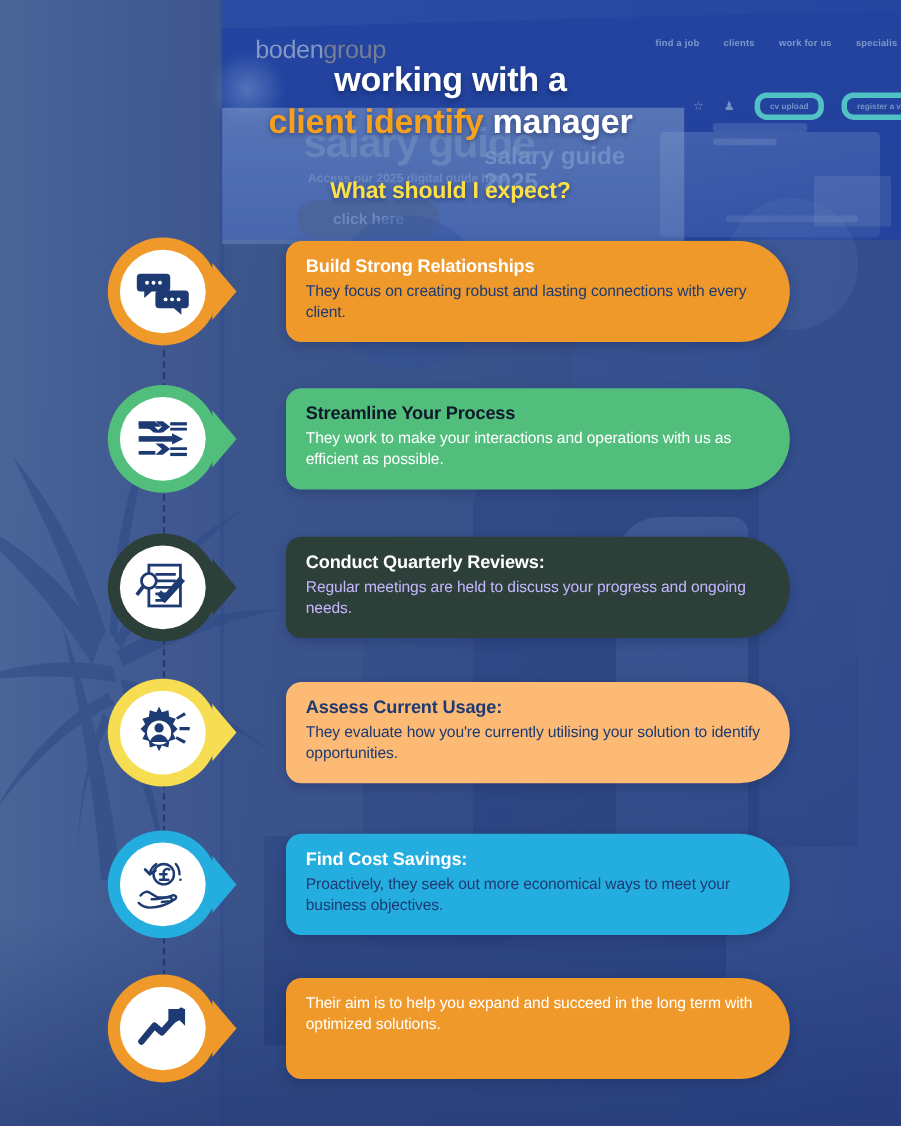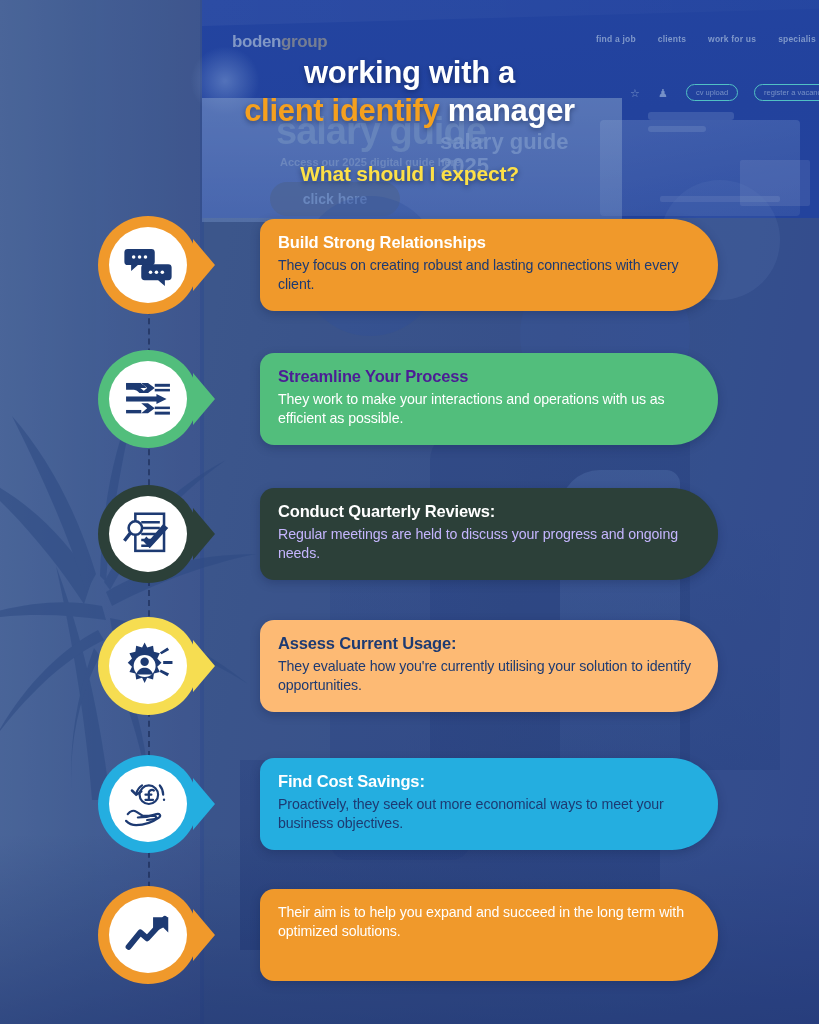--- a/index.html
+++ b/index.html
@@ -35,37 +35,37 @@
     content:""; position:absolute; left:0; right:0; top:0; height:26px;
     background:linear-gradient(90deg,rgba(255,255,255,.06),rgba(255,255,255,.02));
     transform:skewY(-1.6deg); transform-origin:left top;
   }
   .bg-screen-glow{
     position:absolute; left:190px; top:46px; width:70px; height:70px;
     border-radius:50%; background:radial-gradient(circle,rgba(150,180,230,.55),rgba(150,180,230,0) 70%);
   }
   .bg-logo{
     position:absolute; left:232px; top:32px;
-    font-size:17px; font-weight:700; letter-spacing:-.4px;
+    font-size:23px; font-weight:400; letter-spacing:-.4px;
   }
   .bg-logo .w{ color:#9fb2d6; }
   .bg-logo .g{ color:#8e8f92; }
   .bg-nav{
     position:absolute; top:34px; left:596px; right:0;
     display:flex; gap:22px; font-size:8.5px; color:#9cb2dc; font-weight:700;
     letter-spacing:.2px; white-space:nowrap;
   }
   .bg-icons{
     position:absolute; top:84px; left:630px;
     display:flex; align-items:center; gap:16px;
   }
   .bg-icons .ic{ width:12px; height:12px; color:#8ea8d8; font-size:11px; line-height:12px; }
   .pill{
-    border:1px solid #5eead4; border-radius:11px; padding:3px 9px;
-    font-size:7.5px; color:#90a8d6; font-weight:400; white-space:nowrap;
+    border:5px solid #5eead4; border-radius:11px; padding:3px 9px;
+    font-size:7.5px; color:#90a8d6; font-weight:700; white-space:nowrap;
   }
 
   
   .hero-card{
     position:absolute; left:202px; top:98px; width:420px; height:124px;
     background:linear-gradient(180deg,rgba(146,172,214,.62),rgba(126,154,203,.52));
   }
   .hero-title{
     position:absolute; left:276px; top:110px;
     font-size:38px; font-weight:700; color:#7f9ccb; letter-spacing:-1px;
@@ -314,21 +314,21 @@
               <path d="M24 49h8l8-6-8-6h-8l7 6z"></path>
             <rect x="40" y="14" width="18" height="3.5"></rect>
               <rect x="40" y="20" width="18" height="3"></rect>
             <rect x="40" y="41" width="18" height="3"></rect>
               <rect x="40" y="47" width="18" height="3.5"></rect>
           </g>
         </svg>
       </div>
     </div>
     <div class="card" style="background: rgb(82, 190, 124);">
-      <h3 style="color: #4c1d95;">Streamline Your Process</h3>
+      <h3 style="color: #0f172a;">Streamline Your Process</h3>
       <p style="color: rgb(255, 255, 255);">They work to make your interactions and operations with us as efficient as possible.</p>
     </div>
   </div>
 
   <div class="row" style="top:485px;text-decoration:underline;">
     <div class="badge">
       <div class="drop" style="background: rgb(44, 64, 57);"></div>
       <div class="tip" style="border-left: 22px solid rgb(44, 64, 57);"></div>
       <div class="inner">
         <svg viewBox="0 0 64 64">

